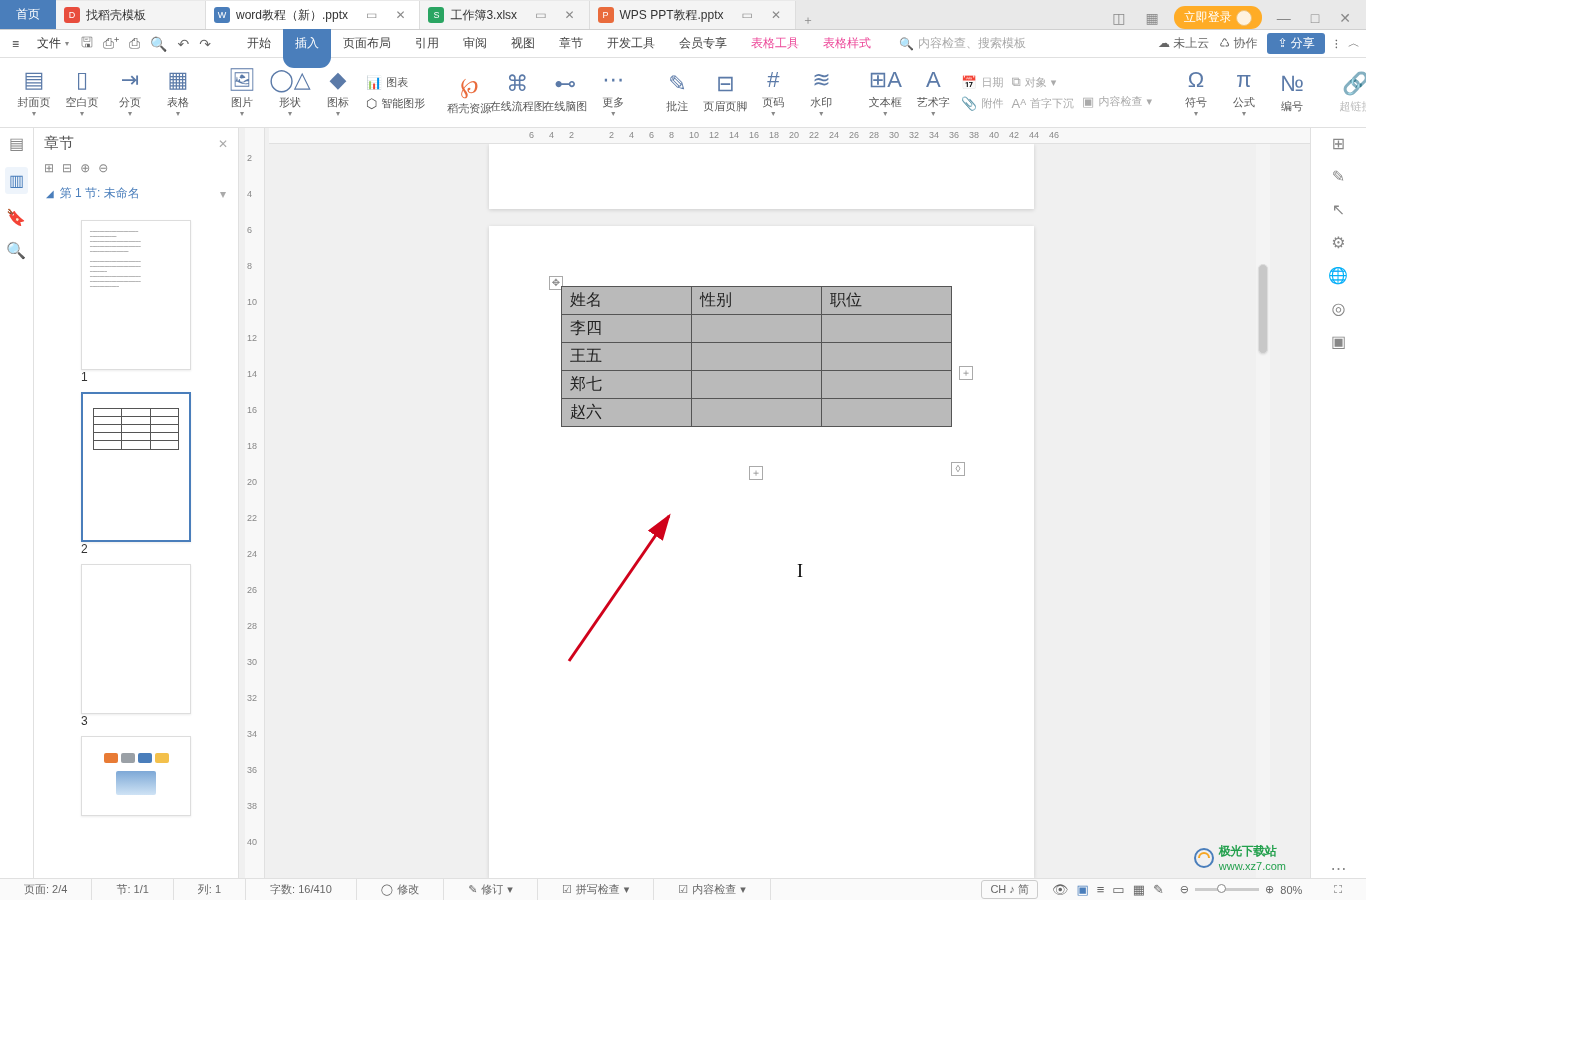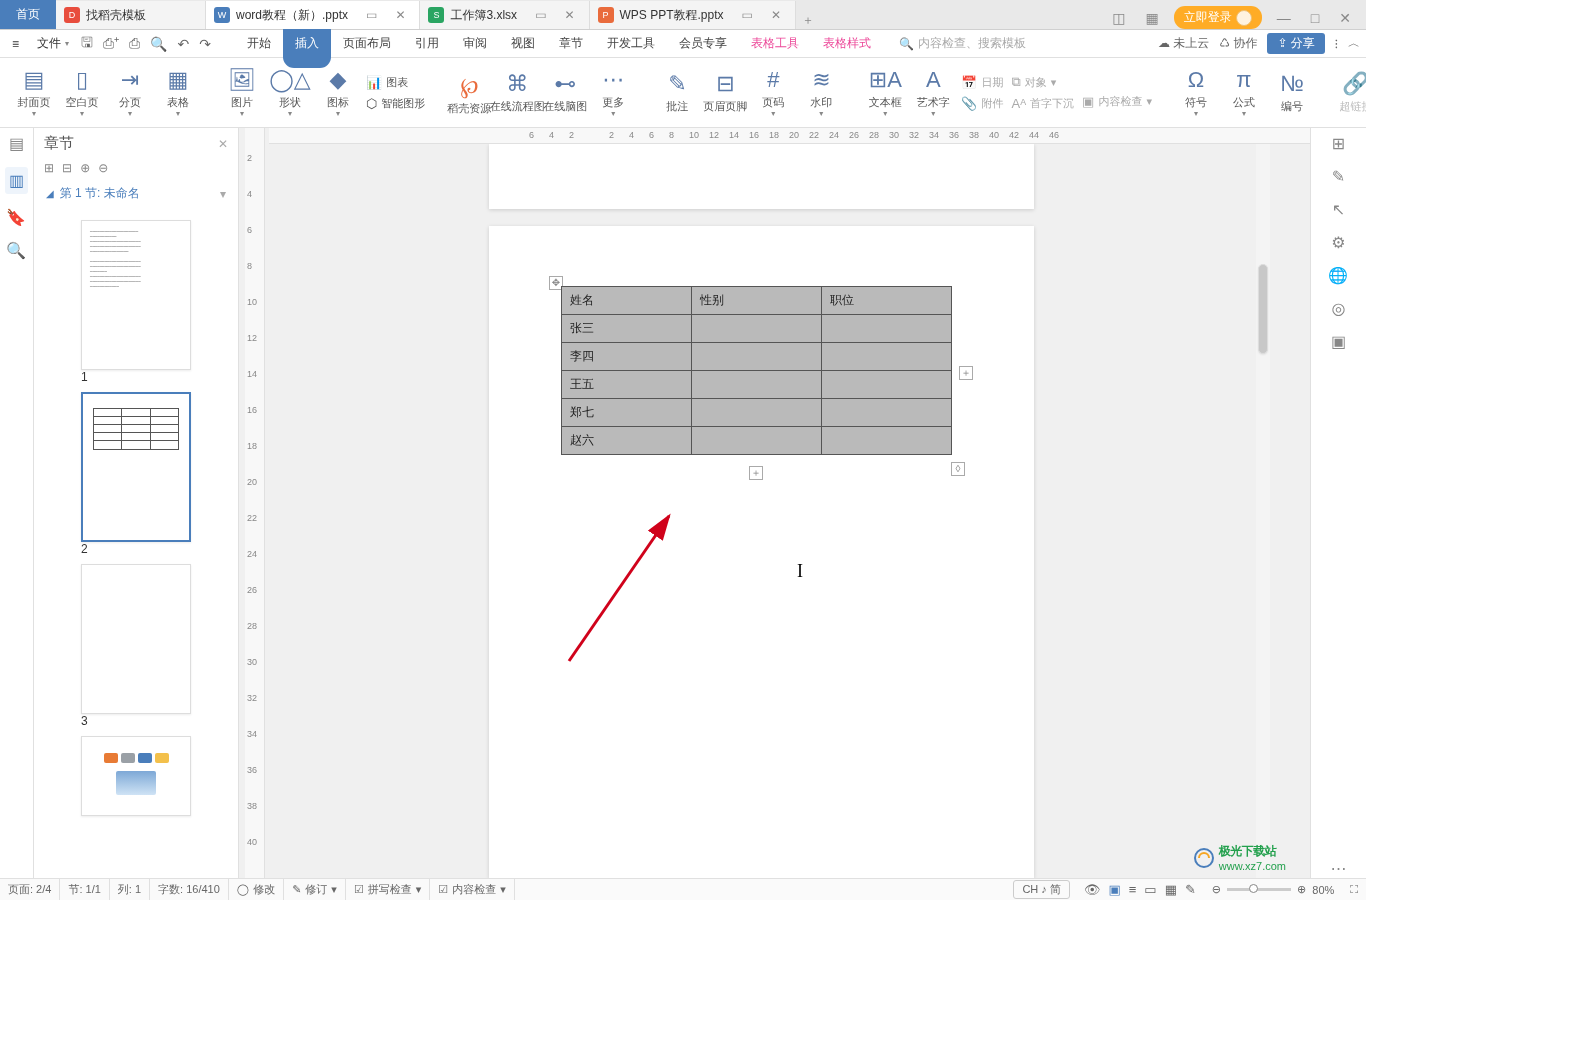--- a/index.html
+++ b/index.html
@@ -69,40 +69,40 @@
 .vruler .tlabel { position: absolute; left: 2px; font-size: 9px; color: #888; transform: translateY(-50%); }
 .hruler { position: absolute; left: 30px; right: 0; top: 0; height: 16px; background: #f8f8f8; border-bottom: 1px solid #e0e0e0; display: flex; align-items: center; }
 .hruler .htk { position: absolute; top: 2px; font-size: 9px; color: #888; }
 
 .canvas-scroll { position: absolute; left: 30px; right: 56px; top: 16px; bottom: 0; overflow: auto; display: flex; flex-direction: column; align-items: center; }
 .page-slice { width: 545px; background: #fff; box-shadow: 0 1px 4px rgba(0,0,0,.15); position: relative; }
 .page-gap { height: 18px; }
 
 
 .doc-table { position: absolute; left: 72px; top: 60px; border-collapse: collapse; }
-.doc-table td { border: 1px solid #555; background: #bababa; height: 28px; padding: 2px 8px; font-size: 12px; color: #222; }
+.doc-table td { border: 1px solid #555; background: #bababa; height: 28px; padding: 2px 8px; font-size: 16px; color: #222; }
 .doc-table td.col1 { width: 130px; }
 .doc-table td.col2 { width: 130px; }
 .doc-table td.col3 { width: 130px; }
 
 .table-handle { position: absolute; width: 14px; height: 14px; border: 1px solid #aaa; background: #fff; display:flex; align-items:center; justify-content:center; font-size:10px; color:#888; }
 
 
 .arrow-svg { position: absolute; pointer-events: none; }
 
 
 .right-rail-outer { width: 56px; border-left: 1px solid #e0e0e0; display: flex; flex-direction: column; align-items: center; padding-top: 6px; gap: 14px; color: #888; background: #fff; }
 .right-rail-outer .ic { font-size: 16px; }
 
 .vscrollbar { position: absolute; right: 40px; top: 16px; bottom: 0; width: 14px; background: #f4f4f4; }
 .vscrollbar .thumb { position:absolute; left:2px; width:10px; height:90px; background:#c8c8c8; border-radius:5px; top: 120px; }
 
 
 .statusbar { position: absolute; bottom: 0; left: 0; right: 0; height: 22px; border-top: 1px solid #e0e0e0; display: flex; align-items: center; font-size: 11px; color: #666; background: #fafafa; }
-.statusbar .seg { padding: 0 8px; border-right: 1px solid #e0e0e0; height: 100%; display: flex; align-items: center; gap: 4px; }
+.statusbar .seg { padding: 0 24px; border-right: 1px solid #e0e0e0; height: 100%; display: flex; align-items: center; gap: 4px; }
 .statusbar .spacer { flex: 1; }
 .statusbar .ime { border: 1px solid #ccc; border-radius: 3px; padding: 1px 8px; margin: 0 6px; }
 .statusbar .view-btns { display: flex; gap: 8px; padding: 0 8px; align-items:center; }
 .statusbar .view-btns .v { font-size: 13px; }
 .statusbar .zoom { display: flex; align-items: center; gap: 6px; padding: 0 8px; }
 .statusbar .zoom .track { width: 64px; height: 3px; background: #ccc; position: relative; }
 .statusbar .zoom .knob { position: absolute; top: -4px; left: 22px; width: 9px; height: 9px; border: 1px solid #888; background: #fff; border-radius: 50%; }
 
 
 .watermark { position: absolute; right: 80px; bottom: 28px; font-size: 12px; color: #23a04d; display:flex; align-items:center; gap:0; }
@@ -524,25 +524,20 @@
         <div class="table-handle" style="left:60px;top:50px;">✥</div>
 
         <table class="doc-table">
           <tbody>
               <tr>
             <td class="col1">姓名</td>
             <td class="col2">性别</td>
             <td class="col3">职位</td>
           </tr>
           <tr>
-                <td class="col1">张三</td>
-                <td class="col2"></td>
-                <td class="col3"></td>
-              </tr>
-          <tr>
                 <td class="col1">李四</td>
                 <td class="col2"></td>
                 <td class="col3"></td>
               </tr>
           <tr>
                 <td class="col1">王五</td>
                 <td class="col2"></td>
                 <td class="col3"></td>
               </tr>
           <tr>

